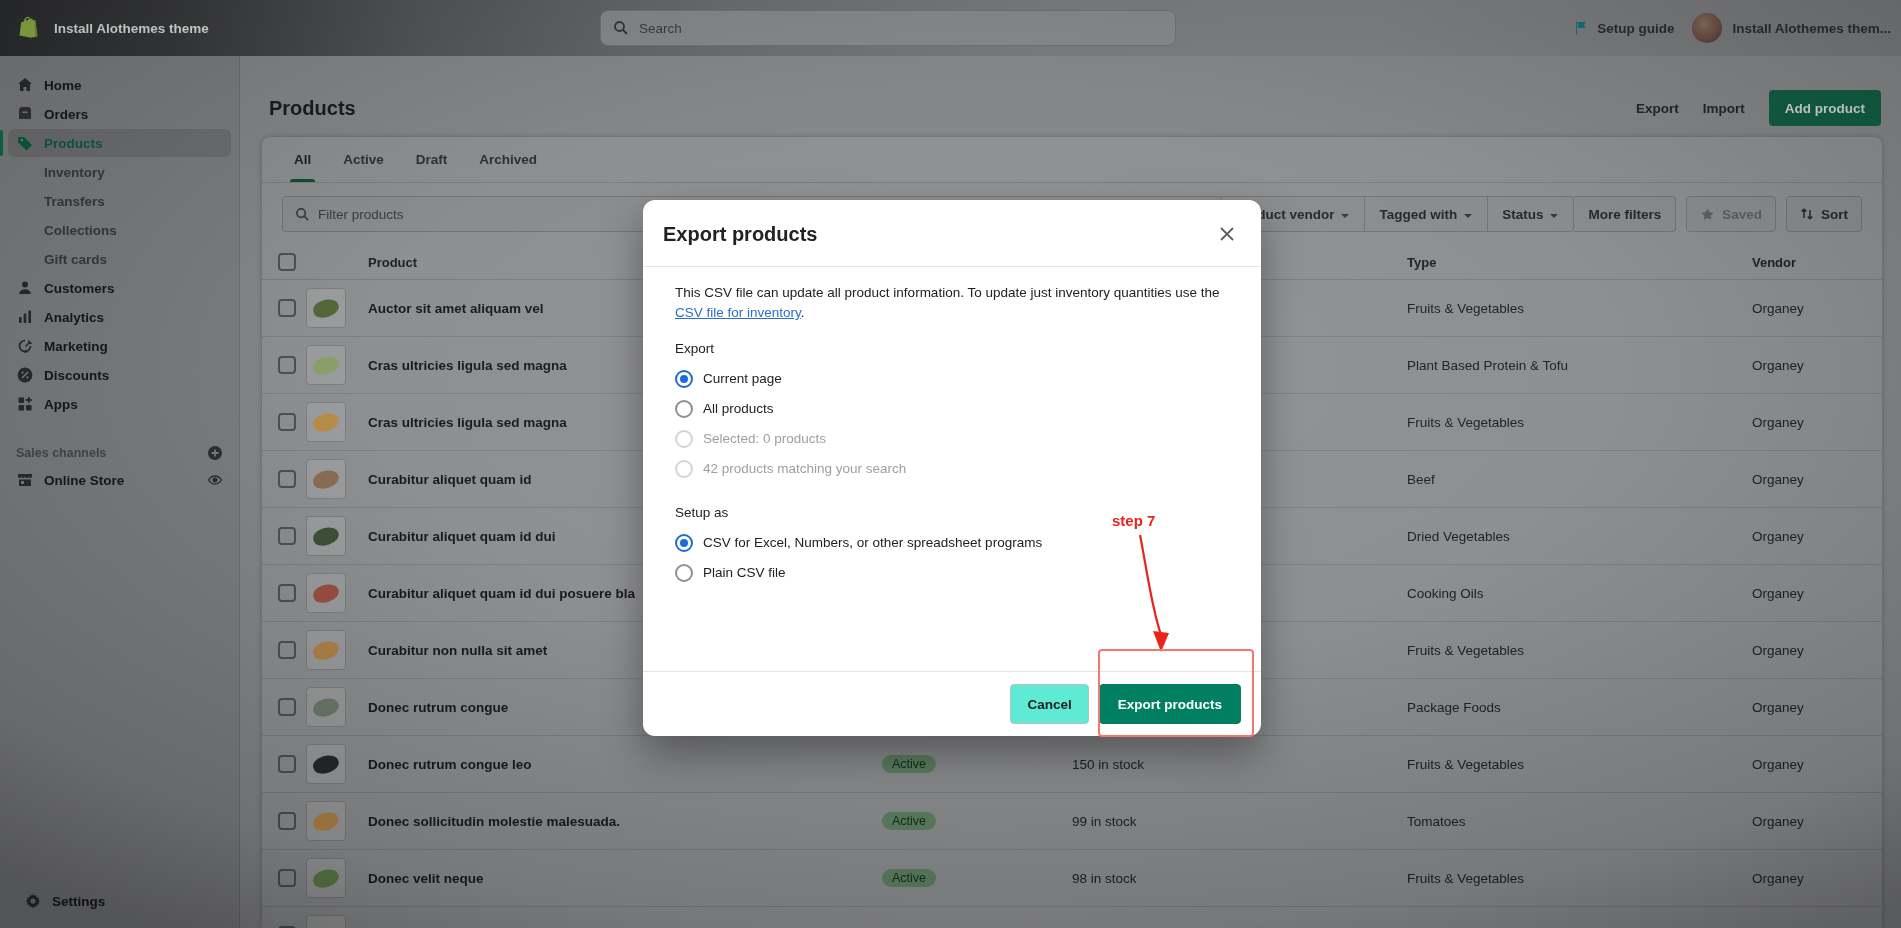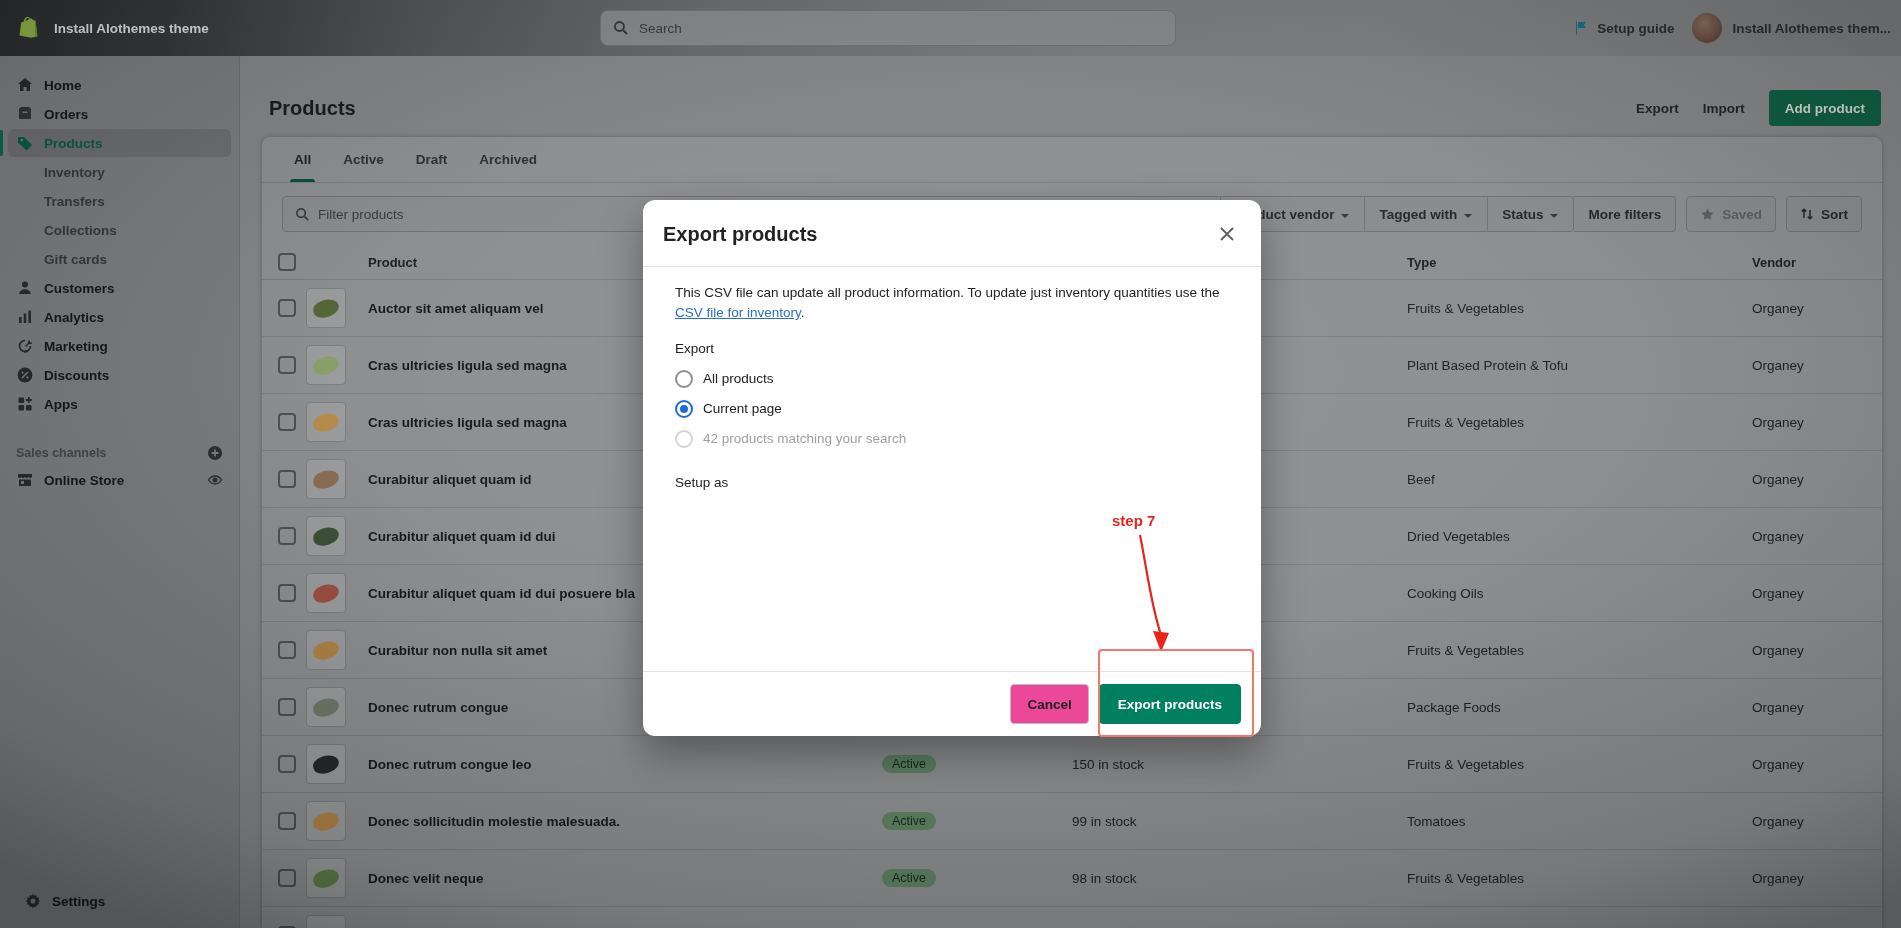--- a/index.html
+++ b/index.html
@@ -103,21 +103,21 @@
   .radio-row { display:flex; align-items:center; gap:10px; margin-top:10px; font-size:13.5px; cursor:pointer; }
   .radio { width:18px; height:18px; border-radius:50%; border:2px solid #8c9196; background:#fff; position:relative; flex:0 0 18px; }
   .radio.sel { border-color:#1f6bd6; }
   .radio.sel::after { content:""; position:absolute; left:3px; top:3px; width:8px; height:8px;
     border-radius:50%; background:#1f6bd6; }
   .radio.dis { border-color:#d2d5d8; }
   .radio-row.dis { color:#9b9fa4; cursor:default; }
   .learn { margin:20px 20px 0 20px; padding-top:16px; border-top:1px solid #e1e3e5; font-size:13.5px; }
   .modal-footer { position:absolute; left:0; right:0; bottom:0; height:65px; border-top:1px solid #e1e3e5;
     display:flex; align-items:center; justify-content:flex-end; gap:10px; padding:0 20px; }
-  .btn-cancel { height:40px; padding:0 16px; background:#ec4899; border:1px solid #babfc3; border-radius:4px;
+  .btn-cancel { height:40px; padding:0 16px; background:#5eead4; border:1px solid #babfc3; border-radius:4px;
     font-size:13.5px; font-weight:600; color:#202223; cursor:pointer; font-family:inherit; }
   .btn-export { height:40px; padding:0 18px; background:#008060; border:1px solid #008060; border-radius:4px;
     font-size:13.5px; font-weight:700; color:#ffffff; cursor:pointer; font-family:inherit; }
 
   
   .step-label { position:absolute; left:1112px; top:512px; z-index:20; color:#e8251d;
     font-size:15px; font-weight:600; }
   .anno-arrow { position:absolute; left:1095px; top:530px; z-index:20; pointer-events:none; }
   .anno-rect { position:absolute; left:1098px; top:649px; width:156px; height:88px; z-index:20;
     border:2px solid #f4776f; border-radius:4px; pointer-events:none; }
@@ -504,33 +504,47 @@
       <svg viewBox="0 0 20 20" width="20" height="20" fill="none" stroke="currentColor" stroke-width="1.8">
           <path d="M4 4l12 12M16 4L4 16"></path>
         </svg>
     </button>
   </div>
   <div class="modal-body">
     <div><span>This CSV file can update all product information. To update just inventory quantities use the </span><a>CSV file for inventory</a><span>.</span></div>
     <div class="grp-label">Export</div>
     <div id="export-options">
         <div class="radio-row">
+          <span class="radio sel"></span>
+          <span>Current page</span>
+        </div>
+        <div class="radio-row">
           <span class="radio"></span>
           <span>All products</span>
         </div>
-        <div class="radio-row">
-          <span class="radio sel"></span>
-          <span>Current page</span>
+        <div class="radio-row dis">
+          <span class="radio dis"></span>
+          <span>Selected: 0 products</span>
         </div>
         <div class="radio-row dis">
           <span class="radio dis"></span>
           <span>42 products matching your search</span>
         </div>
       </div>
     <div class="grp-label" style="margin-top:24px">Setup as</div>
+    <div id="export-as-options">
+        <div class="radio-row">
+          <span class="radio sel"></span>
+          <span>CSV for Excel, Numbers, or other spreadsheet programs</span>
+        </div>
+        <div class="radio-row">
+          <span class="radio"></span>
+          <span>Plain CSV file</span>
+        </div>
+      </div>
   </div>
   <div class="modal-footer">
     <button class="btn-cancel">Cancel</button>
     <button class="btn-export">Export products</button>
   </div>
 </div>
 
 <div class="step-label">step 7</div>
 <svg class="anno-arrow" width="110" height="130" viewBox="0 0 110 130">
   <path d="M45 5 C 52 40, 56 75, 66 105" stroke="#e8251d" stroke-width="2.2" fill="none"></path>

